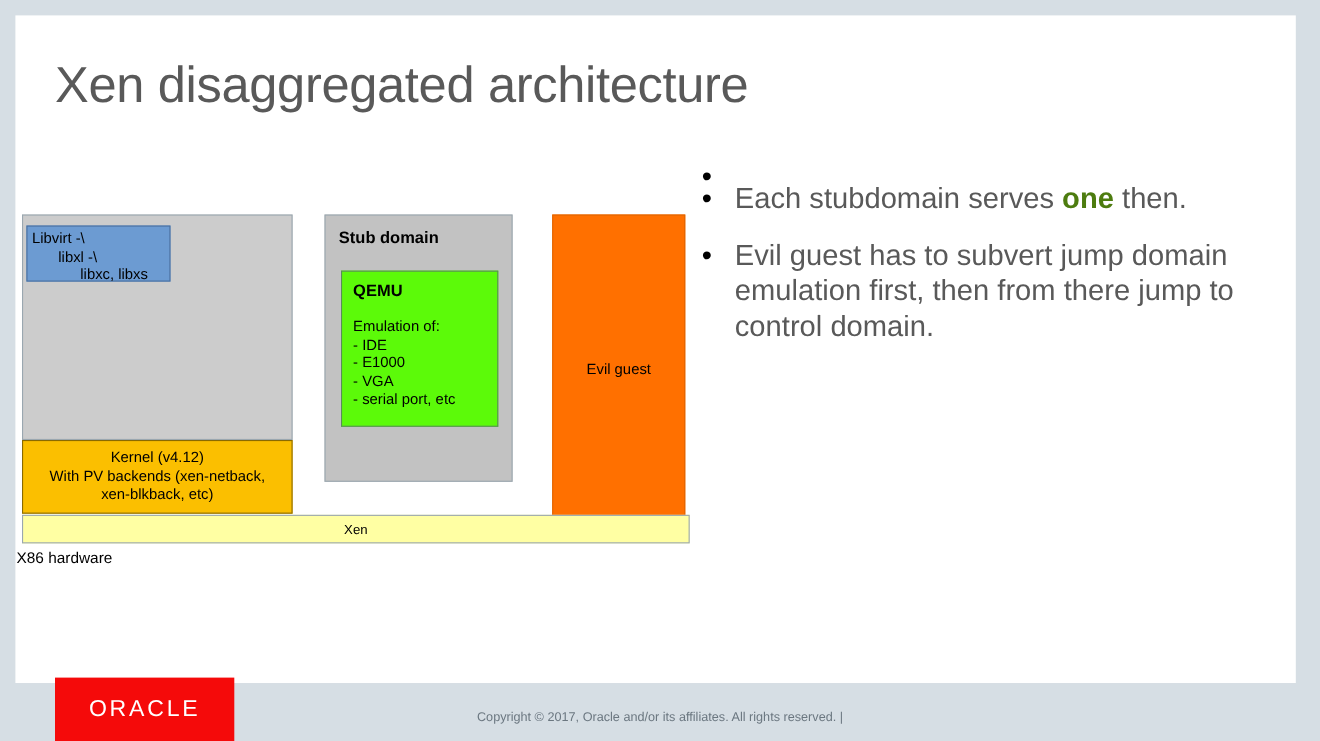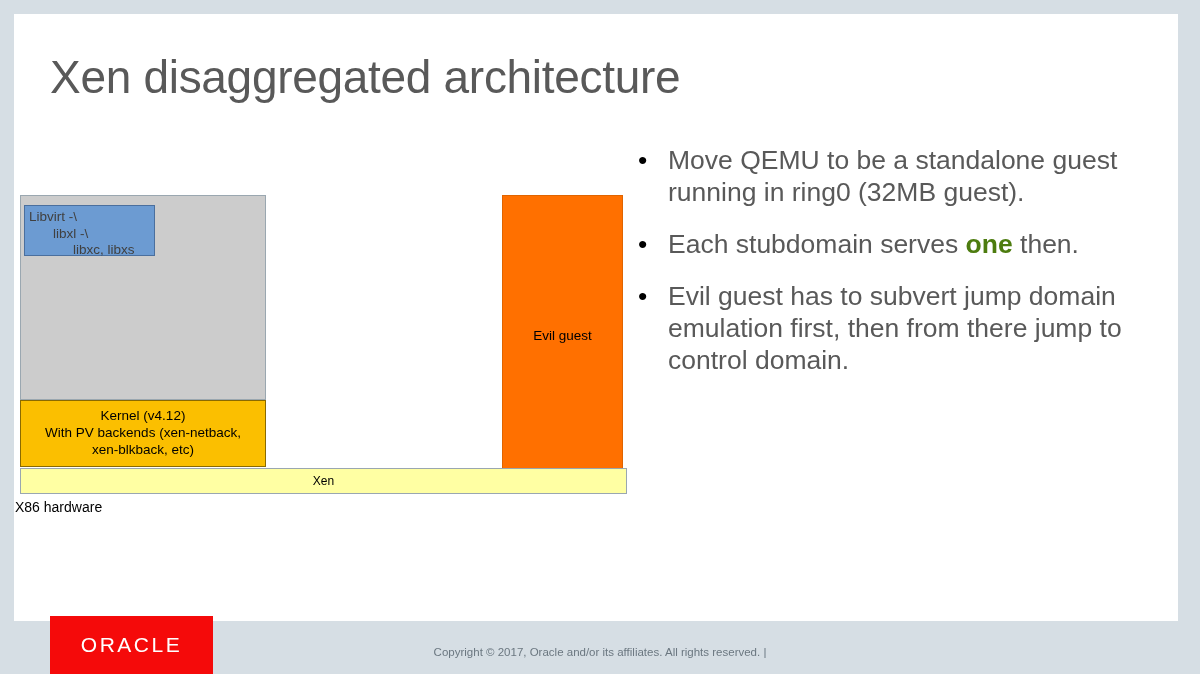--- a/index.html
+++ b/index.html
@@ -61,21 +61,21 @@
   }
 
   #libvirt-box {
     left: 10px;
     top: 191px;
     width: 131px;
     height: 51px;
     background: #6c9bd2;
     border: 1px solid #4a6f9e;
     font-size: 13.5px;
-    color: #404040;
+    color: #000000;
     line-height: 16.5px;
     padding: 3px 0 0 4px;
   }
   #libvirt-box .l2 { padding-left: 24px; }
   #libvirt-box .l3 { padding-left: 44px; }
 
   #kernel-box {
     left: 6px;
     top: 386px;
     width: 246px;
@@ -249,35 +249,48 @@
       <div class="l2">libxl -\</div>
       <div class="l3">libxc, libxs</div>
     </div>
 
     <div class="box" id="kernel-box">
       <div>Kernel (v4.12)</div>
       <div>With PV backends (xen-netback,</div>
       <div>xen-blkback, etc)</div>
     </div>
 
+    <div class="box" id="stub-domain">
+      <div id="stub-domain-title">Stub domain</div>
+      <div id="qemu-box">
+        <div id="qemu-title">QEMU</div>
+        <div id="qemu-list">
+          <div>Emulation of:</div>
+          <div>- IDE</div>
+          <div>- E1000</div>
+          <div>- VGA</div>
+          <div>- serial port, etc</div>
+        </div>
+      </div>
+    </div>
 
     <div class="box" id="evil-guest">
       <span>Evil guest</span>
     </div>
 
     <div class="box" id="xen-bar">
       <span>Xen</span>
     </div>
 
     <div id="x86-label">X86 hardware</div>
   </div>
 
   <div id="bullets">
     <div class="bullet">
-      <span class="dot">•</span><span>Move QEMU to be a standalone guest running in ring0 (32MB guest).</span>
+      <span class="dot">•</span>
     </div>
     <div class="bullet">
       <span class="dot">•</span><span>Each stubdomain serves </span><b>one</b><span> then.</span>
     </div>
     <div class="bullet">
       <span class="dot">•</span><span>Evil guest has to subvert jump domain emulation first, then from there jump to control domain.</span>
     </div>
   </div>
 
 </div>

